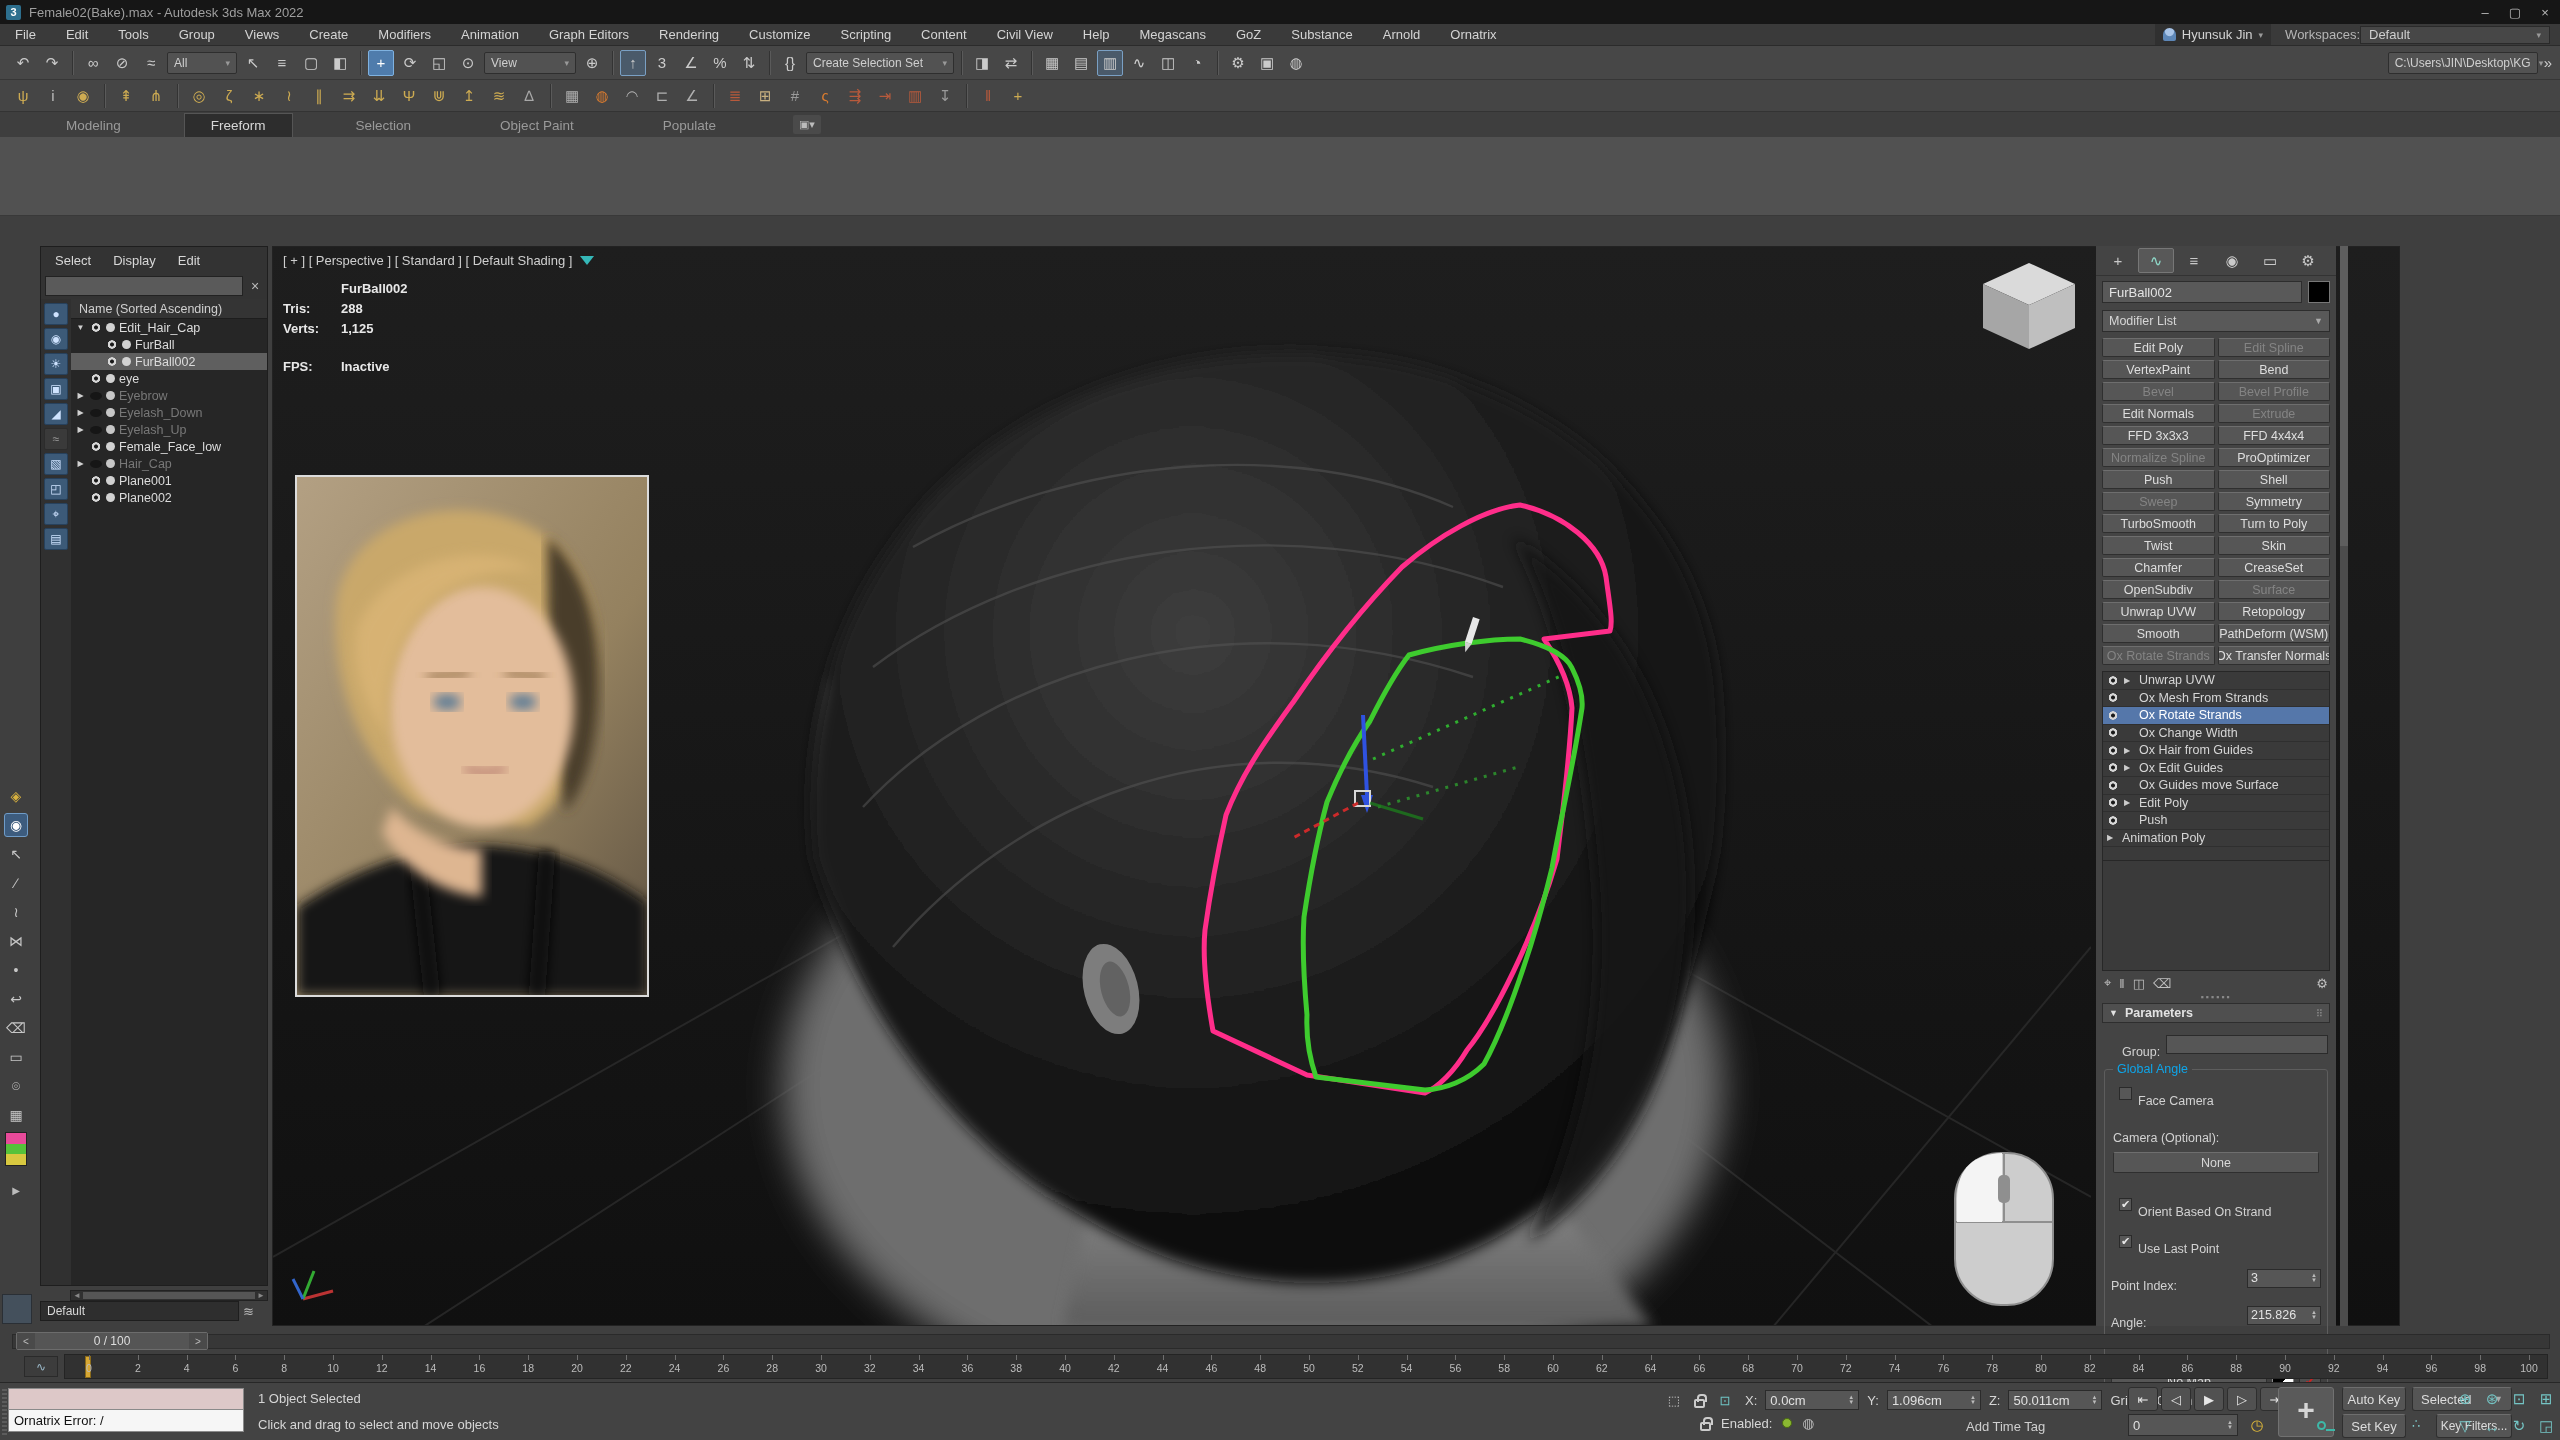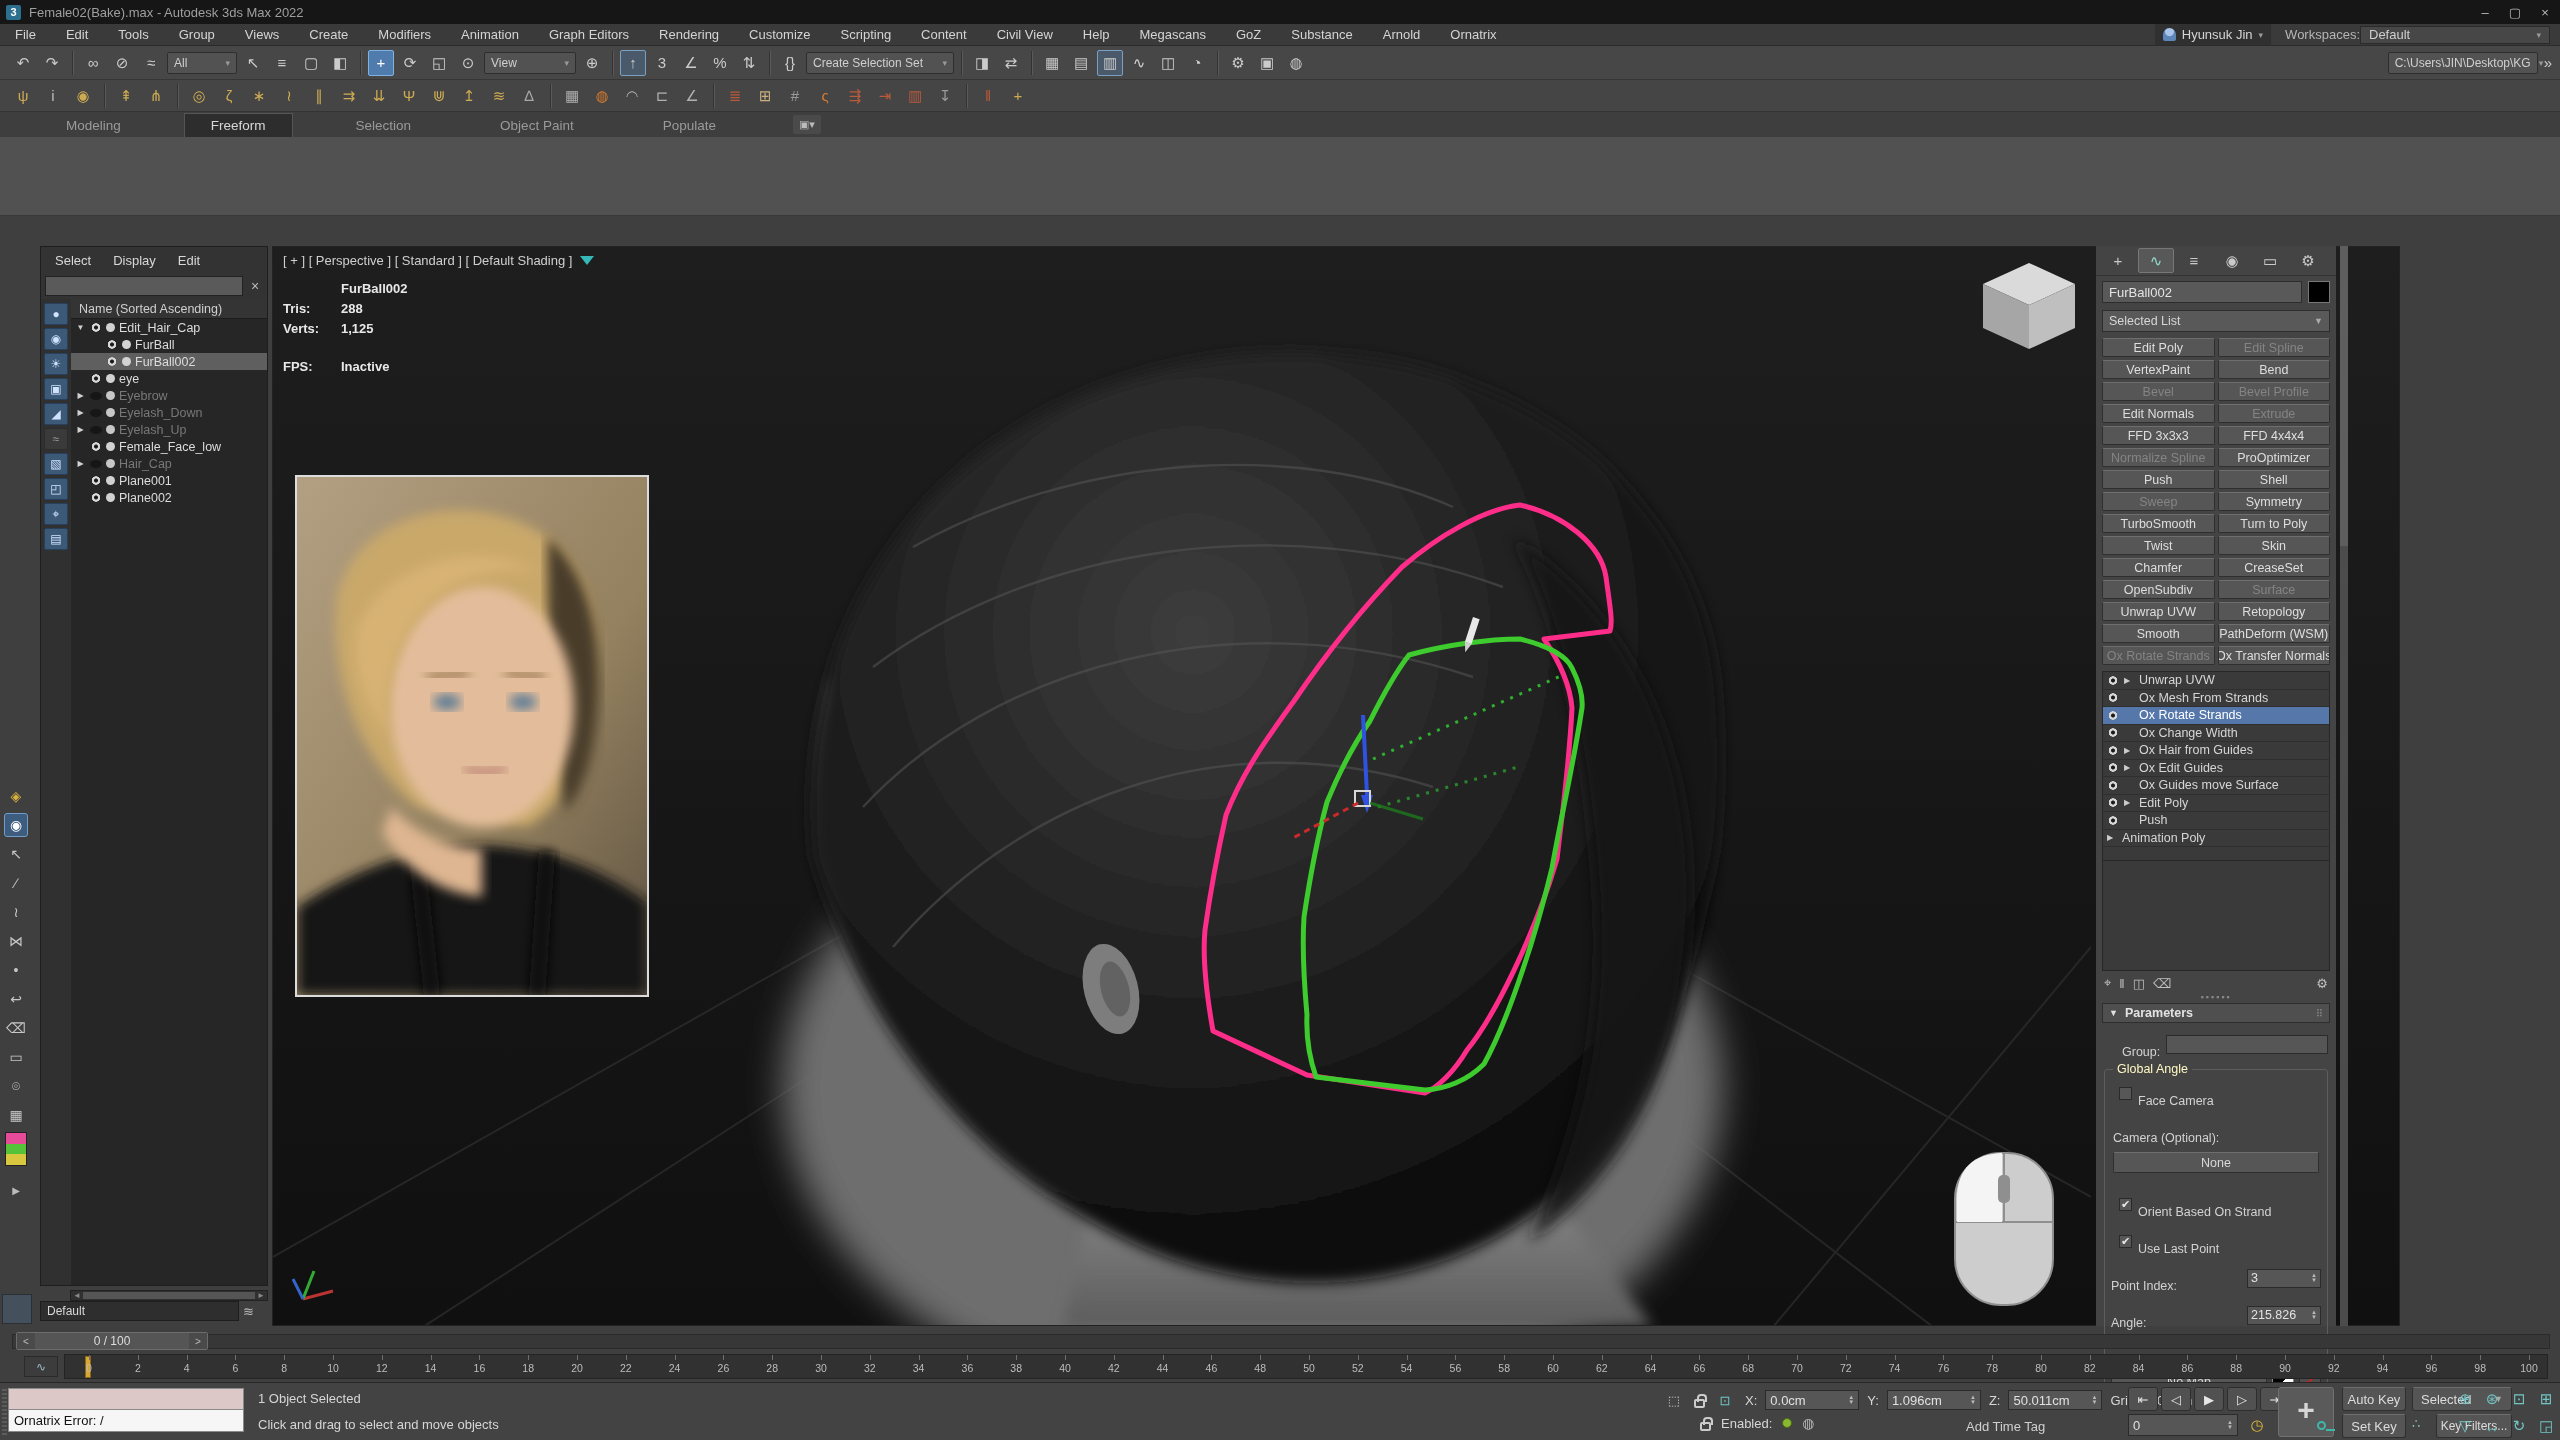--- a/index.html
+++ b/index.html
@@ -141,21 +141,21 @@
   #splitter { text-align:center; color:#8a8a8a; font-size:9px; letter-spacing:2px; line-height:8px; }
   #params { margin:2px 6px 0; }
   #params-hdr { height:20px; background:#4f4f4f; border:1px solid #2e2e2e; display:flex; align-items:center;
     gap:7px; padding:0 6px; font-weight:bold; color:#e2e2e2; }
   #params-hdr .dots { margin-left:auto; color:#8a8a8a; font-weight:normal; font-size:10px; }
   #params-body { padding:6px 2px 0; }
   .prow { display:flex; align-items:center; gap:6px; margin-bottom:7px; }
   .plabel { color:#d2d2d2;margin-top:16px; }
   .pinput { flex:1; height:19px; background:#565656; border:1px solid #2b2b2b; }
   #gbox { border:1px solid #5d5d5d; border-radius:3px; margin-top:10px; padding:8px 6px 6px; position:relative; }
-  #gbox-title { position:absolute; top:-8px; left:8px; background:#444; padding:0 4px; color:#fef9c3; }
+  #gbox-title { position:absolute; top:-8px; left:8px; background:#444; padding:0 4px; color:#0ea5e9; }
   .chk { width:13px; height:13px; background:#575757; border:1px solid #2a2a2a; display:flex;
     align-items:center; justify-content:center; font-size:11px; color:#e8e8e8; }
   .spin { width:74px; height:19px; background:#565656; border:1px solid #2b2b2b; display:flex;
     align-items:center; color:#e2e2e2; padding:0 3px; font-size:12.5px; }
   .spin .val { flex:1; }
   .spin .ar { display:flex; flex-direction:column; font-size:6px; color:#bbb; line-height:5px; }
   .wbtn { height:21px; background:#565656; border:1px solid #2f2f2f; border-top-color:#6e6e6e;
     border-radius:2px; color:#d8d8d8; display:flex; align-items:center; justify-content:center; }
   #map-row { display:flex; gap:5px; align-items:center; }
   #bw-swatch { width:22px; height:21px; background:linear-gradient(135deg,#000 50%,#fff 50%); border:1px solid #888; }
@@ -670,21 +670,21 @@
         <span class="ctab">≡</span>
         <span class="ctab">◉</span>
         <span class="ctab">▭</span>
         <span class="ctab">⚙</span>
       </div>
     <div id="cmd-name-row">
       <input id="cmd-name" value="FurBall002" style="">
       <div id="cmd-swatch"></div>
     </div>
     <div id="modlist">
-      <span>Selected List</span>
+      <span>Modifier List</span>
       <span class="car">▼</span>
     </div>
     <div id="modbtns">
         <div class="modbtn">Edit Poly</div>
         <div class="modbtn disabled">Edit Spline</div>
         <div class="modbtn">VertexPaint</div>
         <div class="modbtn">Bend</div>
         <div class="modbtn disabled">Bevel</div>
         <div class="modbtn disabled">Bevel Profile</div>
         <div class="modbtn">Edit Normals</div>

